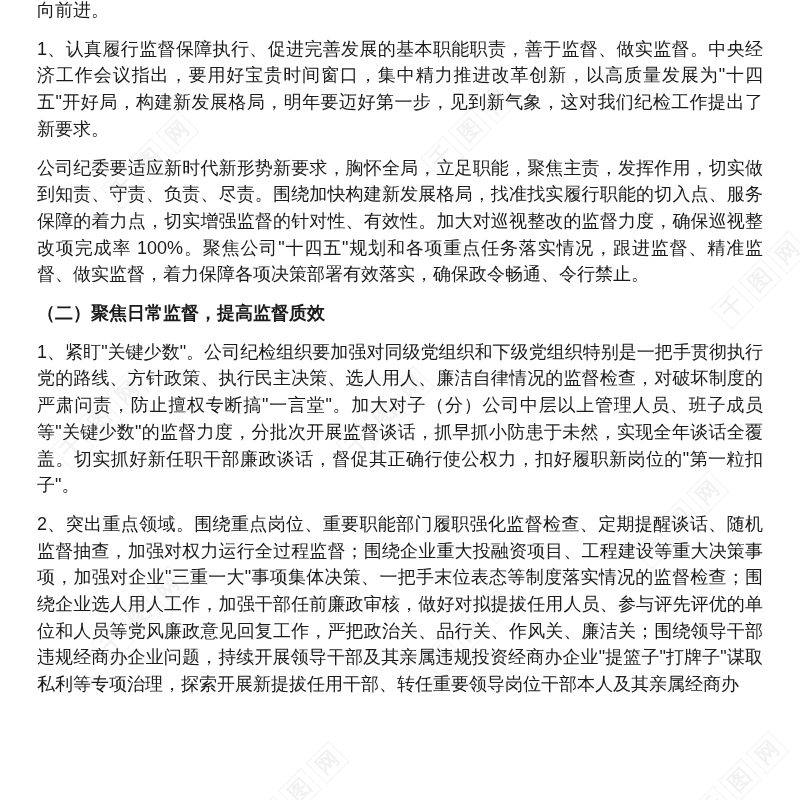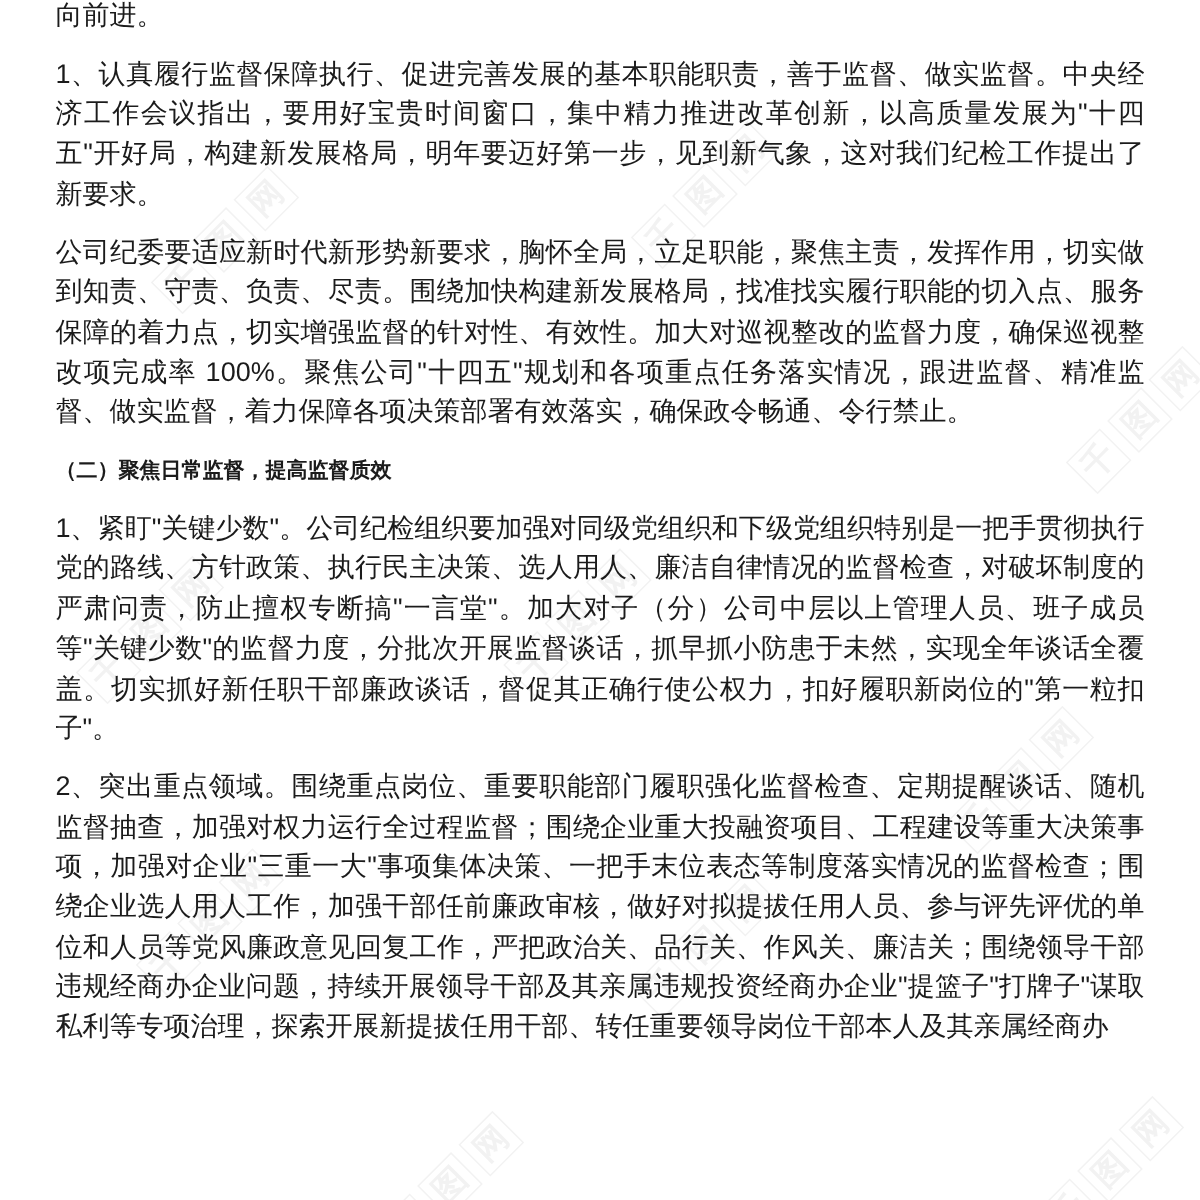--- a/index.html
+++ b/index.html
@@ -55,21 +55,21 @@
     line-height: 26.7px;
     text-align: justify;
     text-justify: inter-character;
     word-break: break-all;
   }
   .content p {
     margin: 12px;
   }
   .content p.heading {
     font-weight: bold;
-    font-size: 14px;
+    font-size: 18px;
   }
   .content p.gap-top {
     margin-top: 9px;
   }
 </style>
 </head>
 <body>
 
 <div class="page">
 

